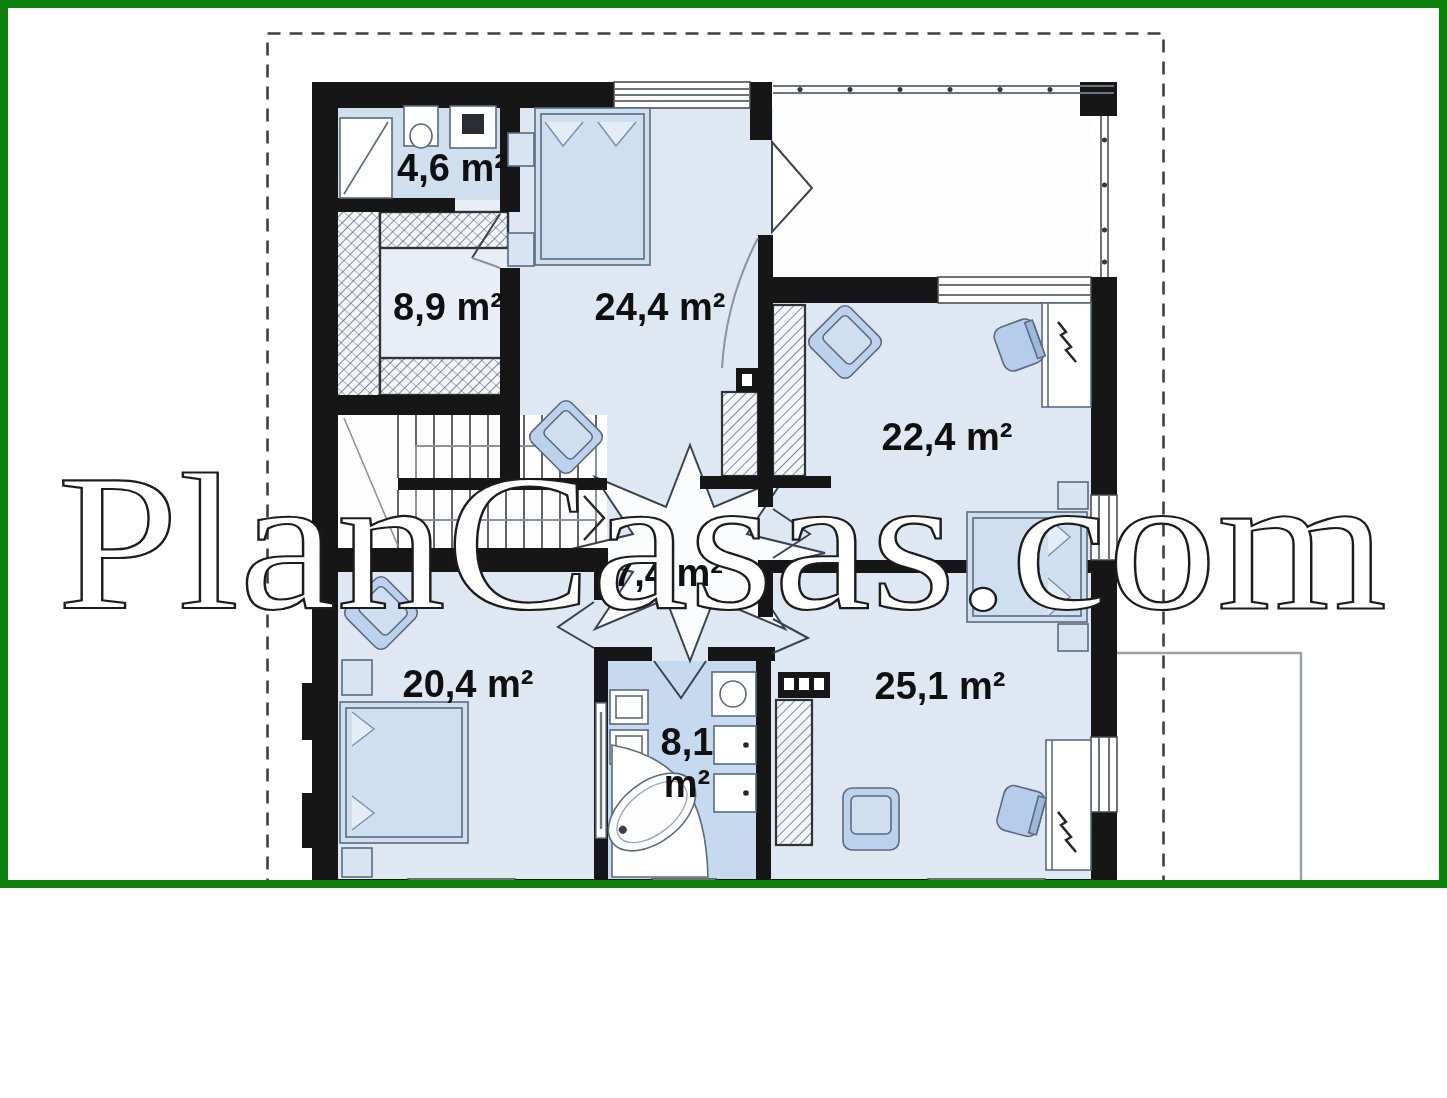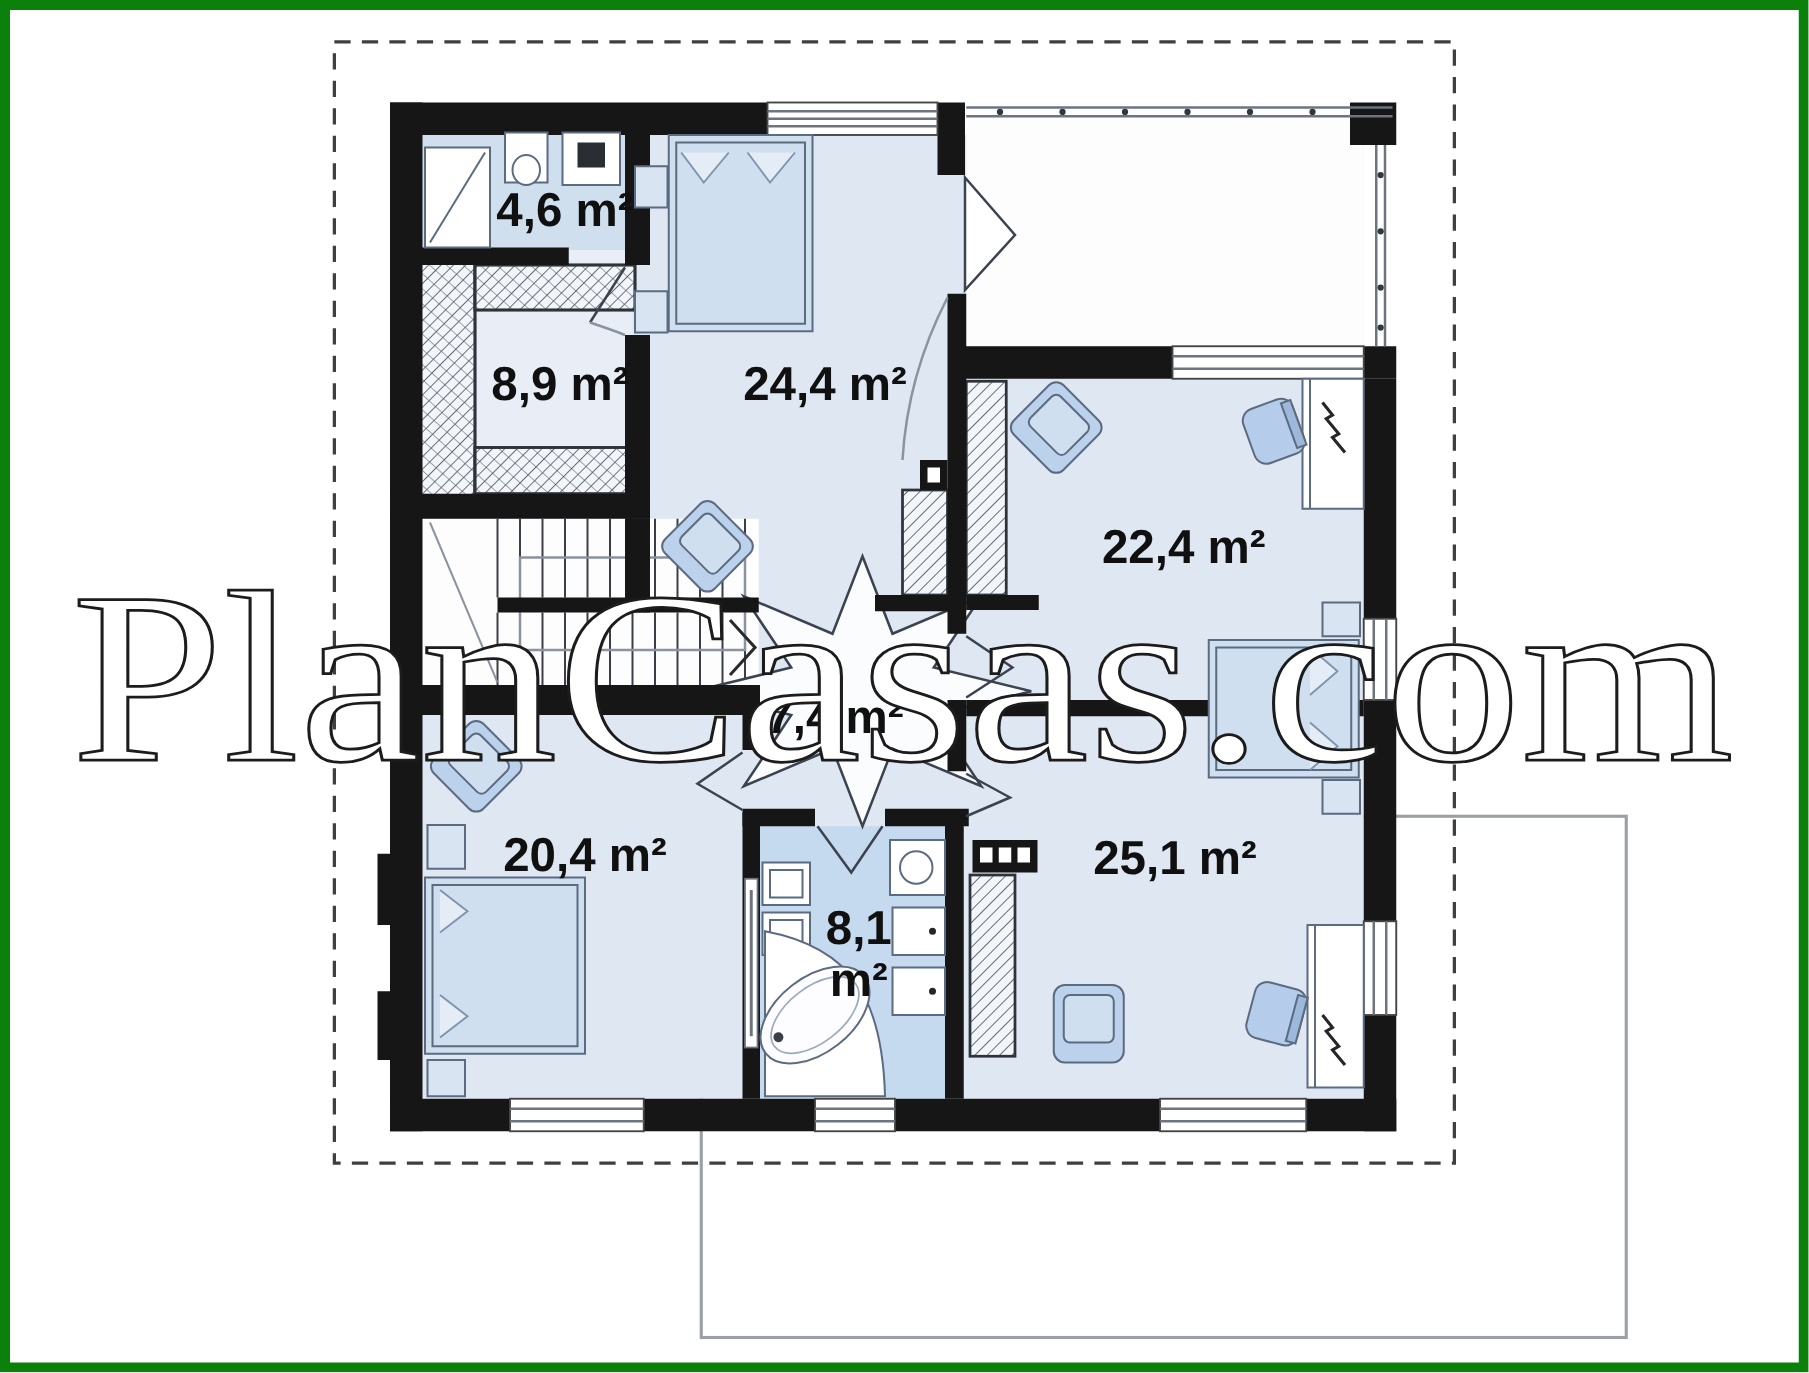--- a/index.html
+++ b/index.html
@@ -1,16 +1,16 @@
 <!DOCTYPE html>
 <html><head>
 <meta charset="utf-8">
 <style>
   html,body{margin:0;padding:0;background:#ffffff;}
-  #stage{position:relative;width:1447px;height:1098px;background:#ffffff;overflow:hidden;
+  #stage{position:relative;width:1447px;height:888px;background:#ffffff;overflow:hidden;
          font-family:"Liberation Sans",sans-serif;text-decoration:underline;}
   #frame{position:absolute;inset:0;border:8px solid #0b800b;pointer-events:none;z-index:50;}
   svg{position:absolute;left:0;top:0;}
   .room-label{font-family:"Liberation Sans",sans-serif;font-weight:bold;font-size:38px;fill:#101010;}
   .watermark-text{font-family:"Liberation Serif",serif;font-size:196px;fill:#ffffff;
                   stroke:#1c1c1c;stroke-width:2.2px;}
   .wall{fill:#161616;}
   .winline{stroke:#6c7480;stroke-width:2;}
   .thin{stroke:#5b6b80;stroke-width:1.6;fill:none;}
   .furn{stroke:#5b6b80;stroke-width:1.6;}

